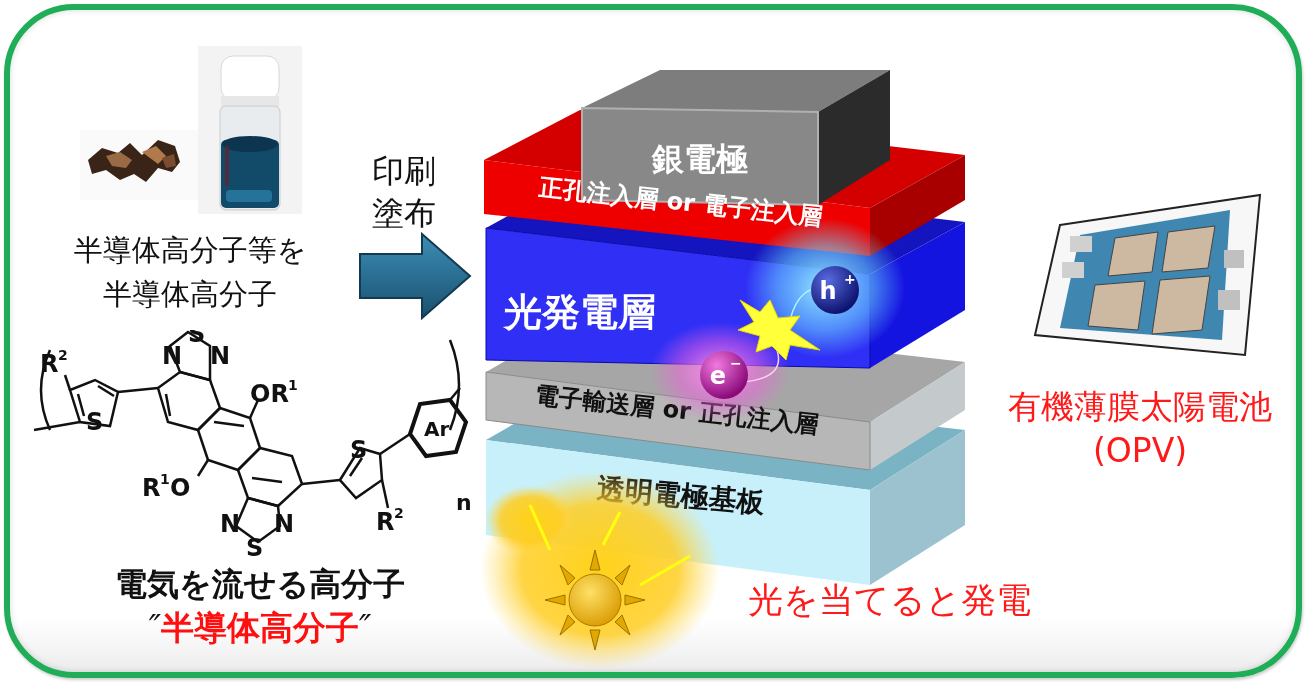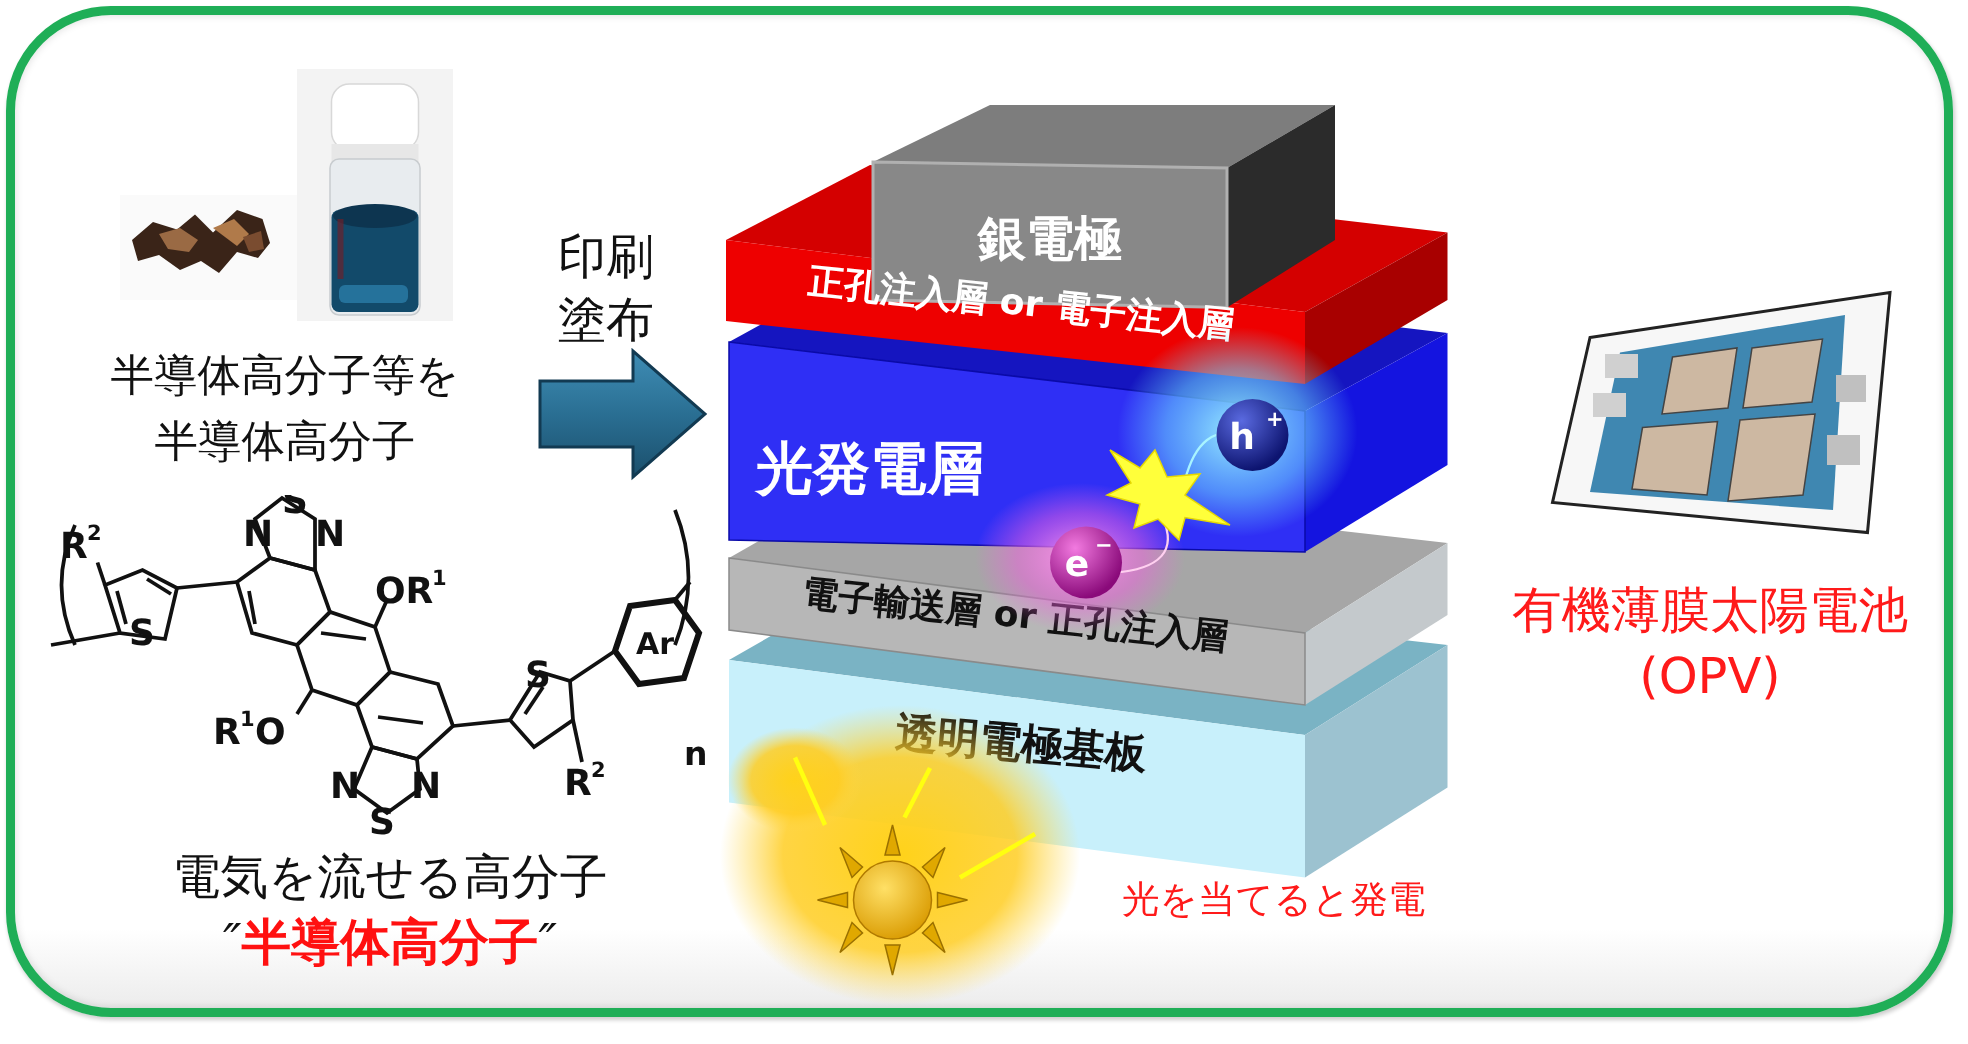--- a/index.html
+++ b/index.html
@@ -7,28 +7,28 @@
          font-family: "DejaVu Sans", "Liberation Sans", sans-serif; }
   .frame { position: absolute; left: 4px; top: 4px; width: 1298px; height: 674px;
            border: 6px solid #1fae57; border-radius: 70px; box-sizing: border-box;
            background: linear-gradient(#ffffff 0%, #ffffff 92%, #ececec 100%);
            box-shadow: inset 0 0 6px rgba(0,0,0,0.15), 1px 2px 3px rgba(0,0,0,0.2); }
   .abs { position: absolute; }
   .ink-label { left: 30px; top: 228px; width: 320px; text-align: center;
                font-size: 29px; line-height: 44px; color: #111; }
   .print-label { left: 372px; top: 150px; font-size: 32px; line-height: 42px; color: #111; }
   .polymer-label { left: 60px; top: 562px; width: 400px; text-align: center;
-                   font-size: 32px; line-height: 44px; color: #111; }
+                   font-size: 32px; line-height: 44px; color: #111; font-weight: bold; }
   .polymer-name { left: 60px; top: 606px; width: 400px; text-align: center;
                   font-size: 33px; font-weight: bold; line-height: 44px; }
   .polymer-name .q { color: #111; font-weight: normal; font-style: italic; }
   .polymer-name .red { color: #ff1010; text-align: center; }
   .opv-label { left: 960px; top: 385px; width: 360px; text-align: center;
                font-size: 33px; line-height: 44px; color: #ff1a1a; }
-  .light-label { left: 748px; top: 578px; font-size: 25px; line-height: 44px; color: #ff1a1a; }
+  .light-label { left: 748px; top: 578px; font-size: 35px; line-height: 44px; color: #ff1a1a; }
   .layer-text { font-weight: bold; }
   svg text { font-family: "DejaVu Sans", "Liberation Sans", sans-serif; }
 </style>
 </head>
 <body>
 
 <div class="frame"></div>
 
 <svg class="abs" style="left:80px;top:40px" width="230" height="180">
 

